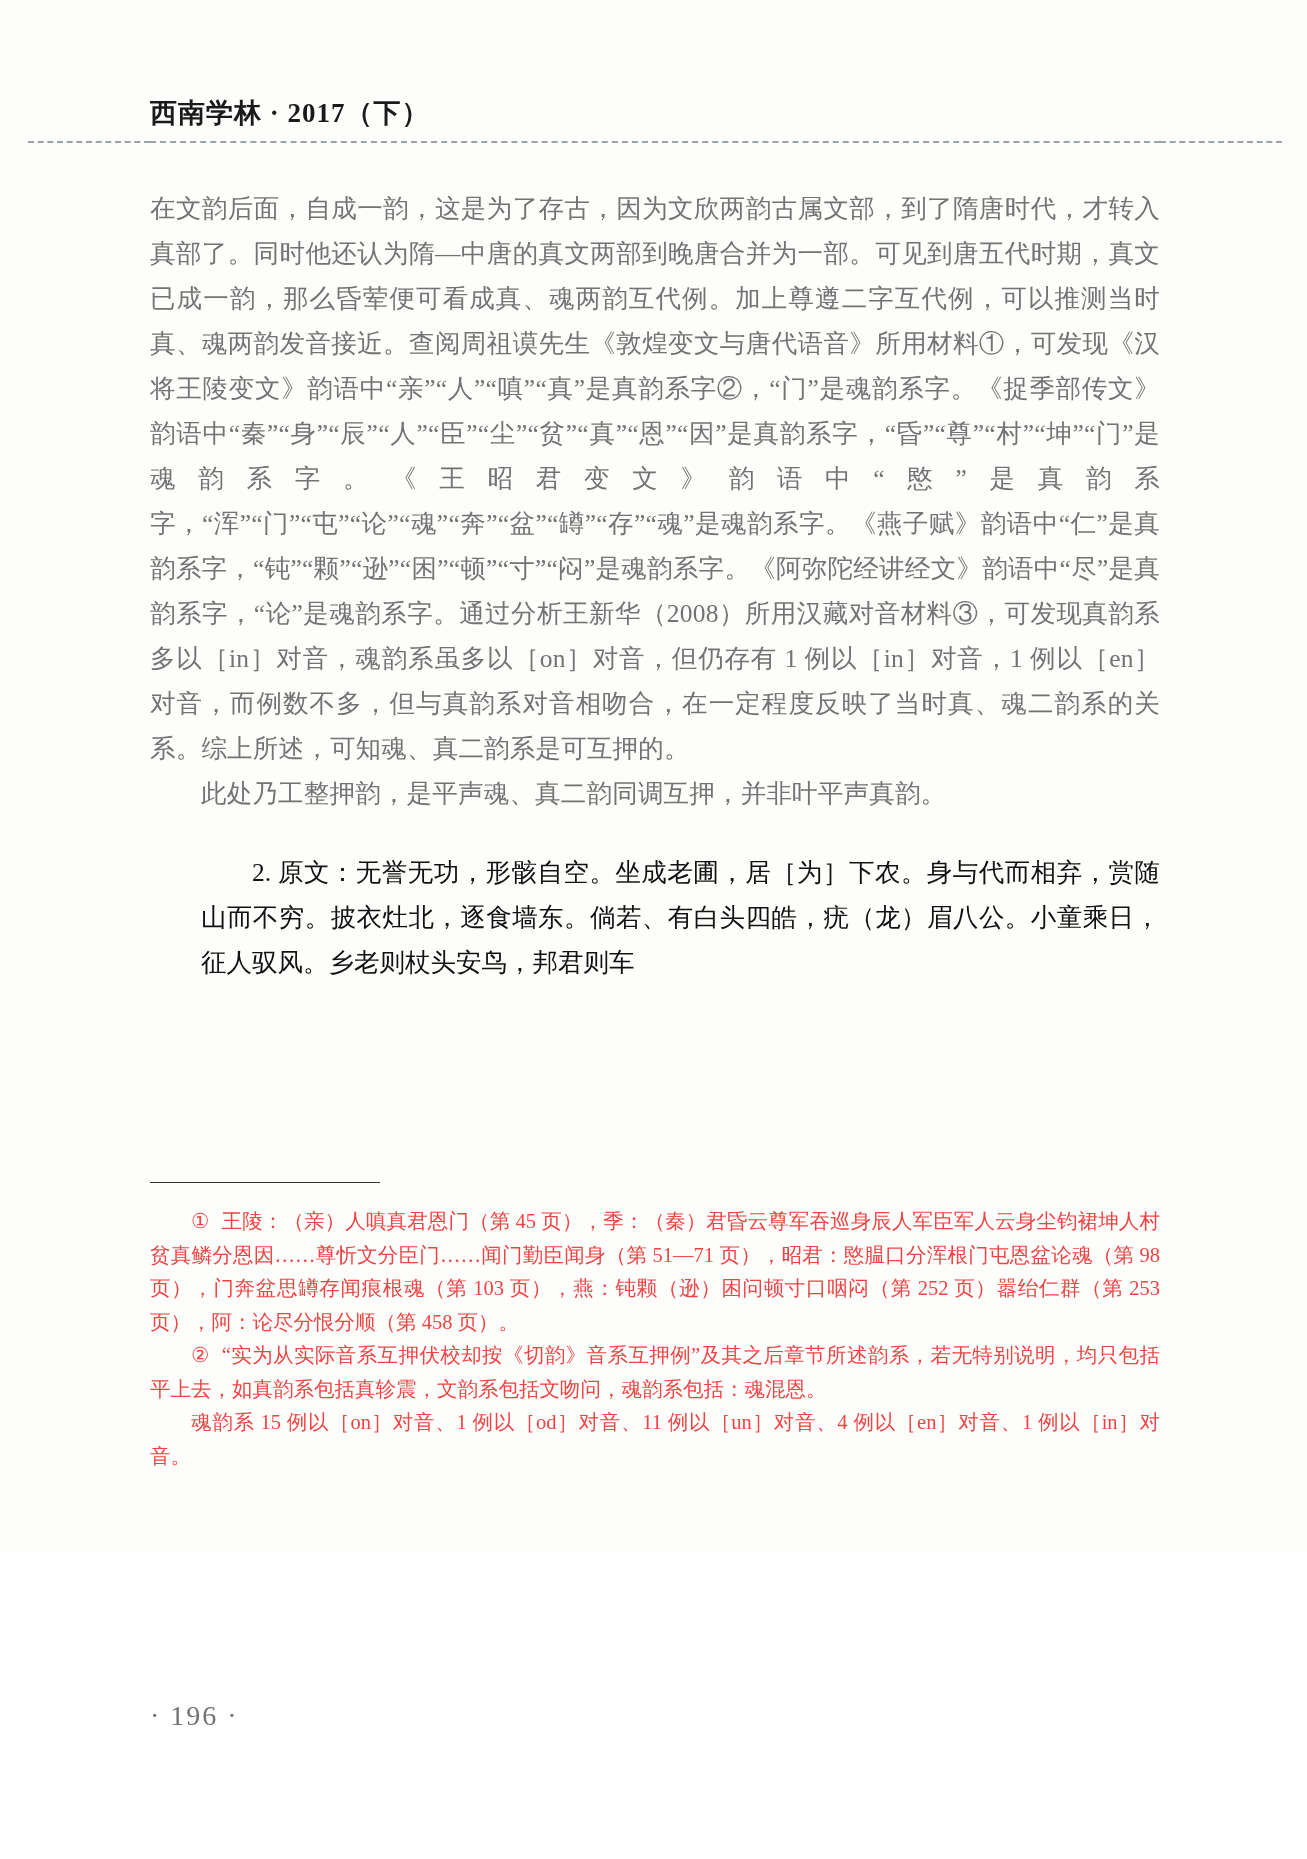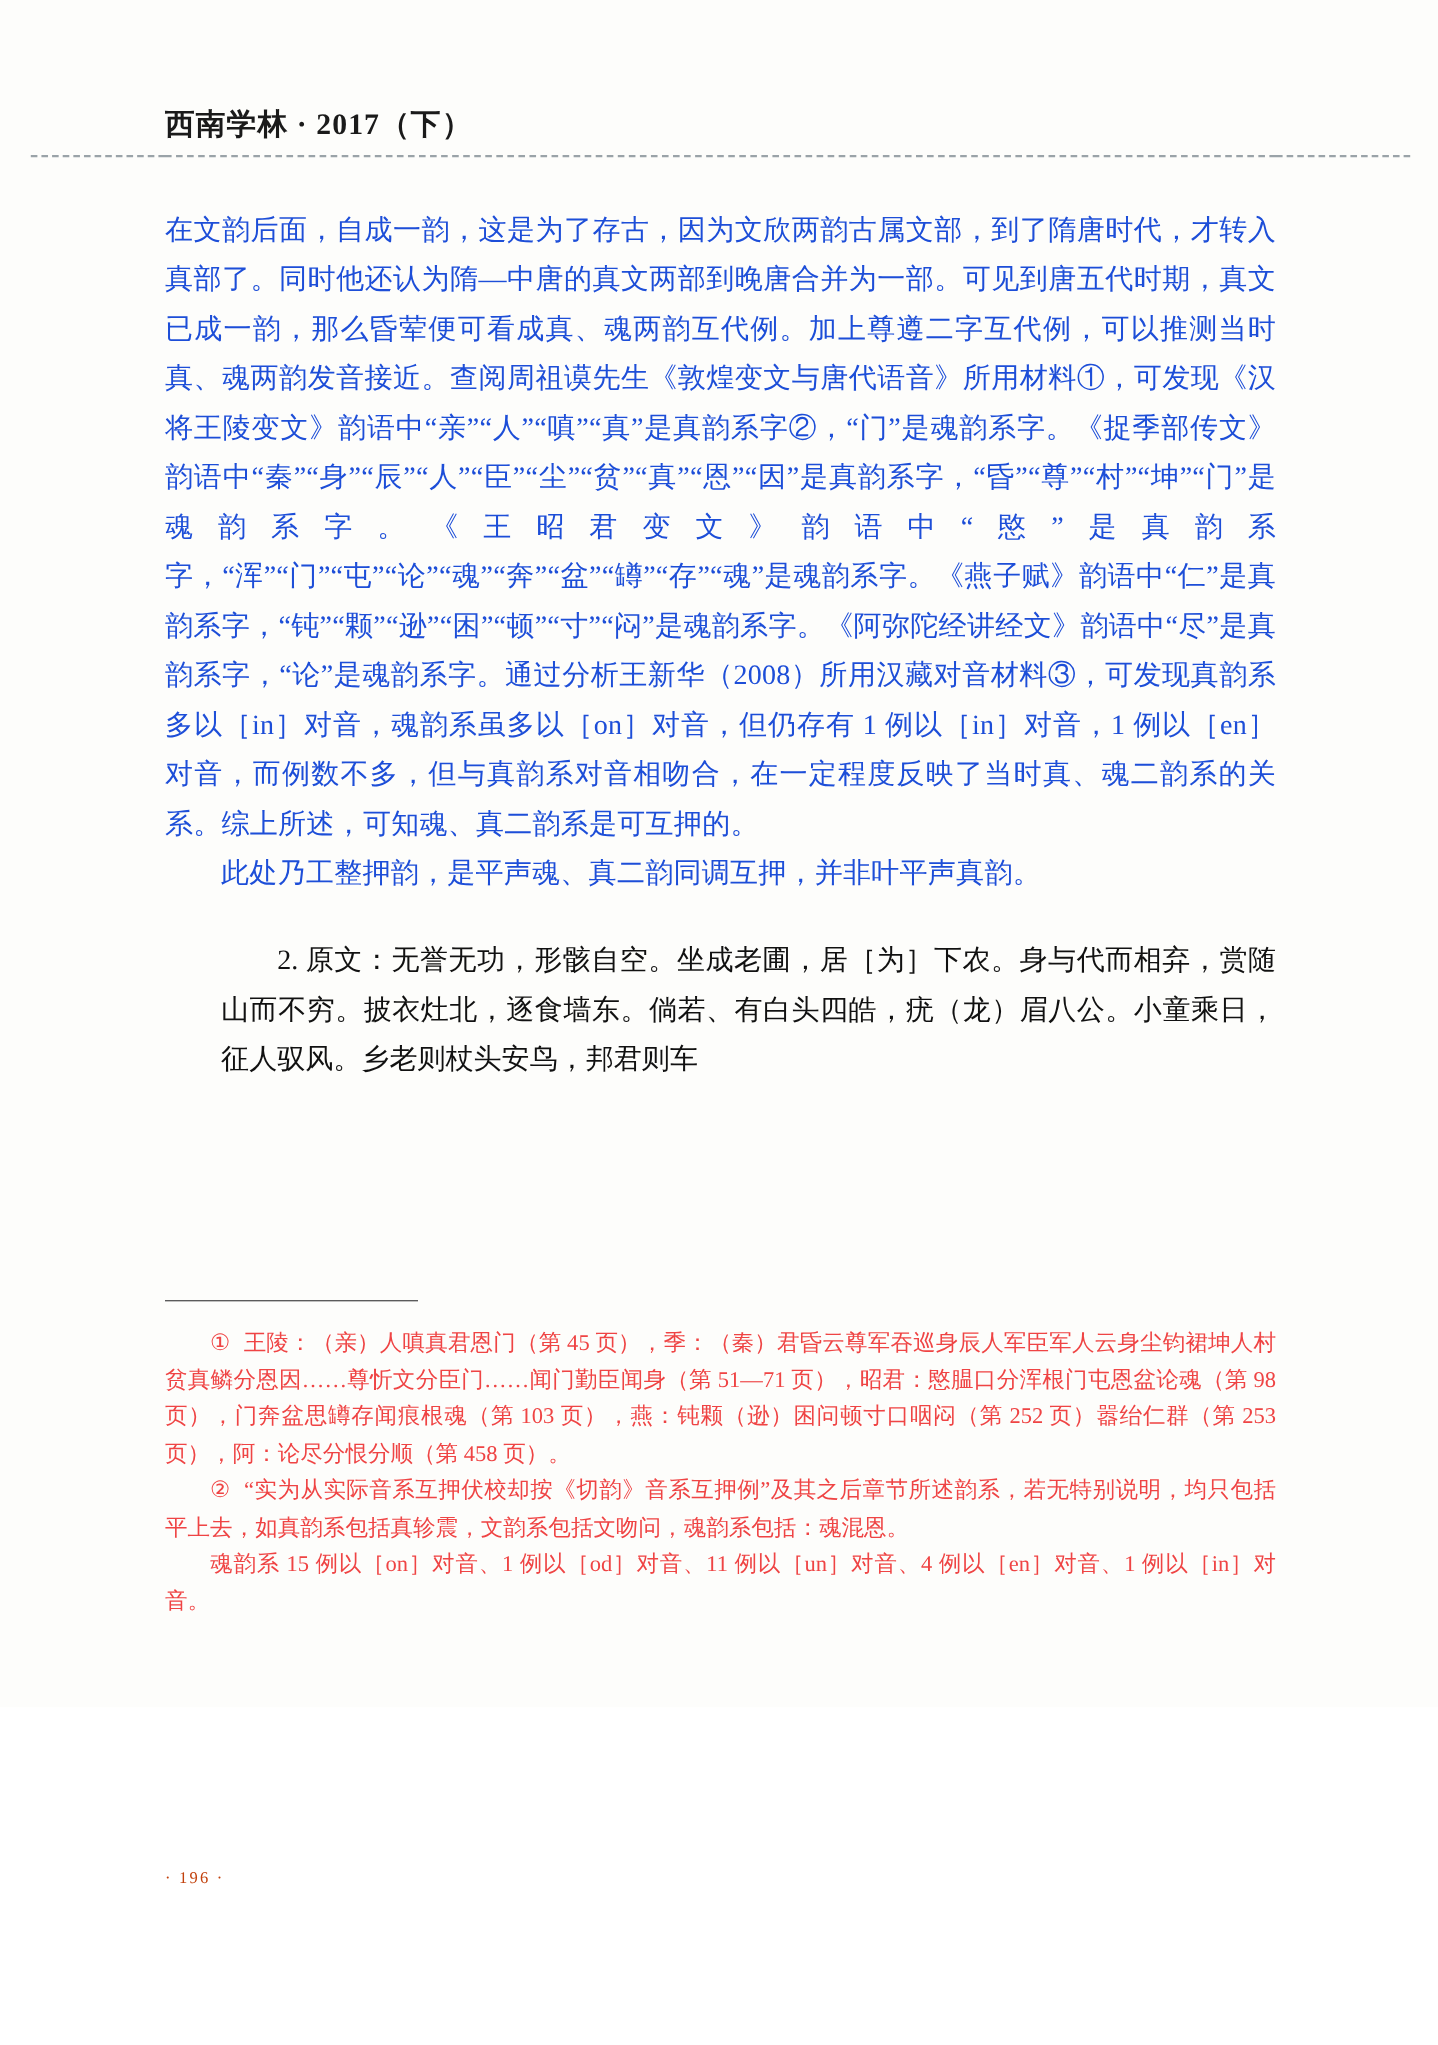--- a/index.html
+++ b/index.html
@@ -68,21 +68,21 @@
     top: 186px;
     width: 1010px;
   }
   .para {
     font-size: 25.5px;
     line-height: 45px;
     text-align: justify;
     text-align-last: left;
     letter-spacing: 0.2px;
     margin: 0;
-    color: #1d4ed8;
+    color: #737373;
   }
   .para.indent {
     text-indent: 51px;
   }
   .spacer-md { height: 34px; }
   .quote-block {
     font-size: 25.5px;
     line-height: 45px;
     text-align: justify;
     text-align-last: left;
@@ -115,23 +115,23 @@
     text-indent: 41px;
   }
   .fn-marker {
     margin-right: 12px;
   }
   .page-number {
     position: absolute;
     left: 150px;
     top: 1700px;
     width: 1010px;
-    font-size: 15px;
+    font-size: 28px;
     letter-spacing: 2px;
-    color: #c2410c;
+    color: #737373;
   }
 </style>
 </head>
 <body>
 
 <div class="page">
 
   <div class="header">
     <div class="header-title">西南学林 · 2017（下）</div>
     <div class="header-rule-left"></div>

